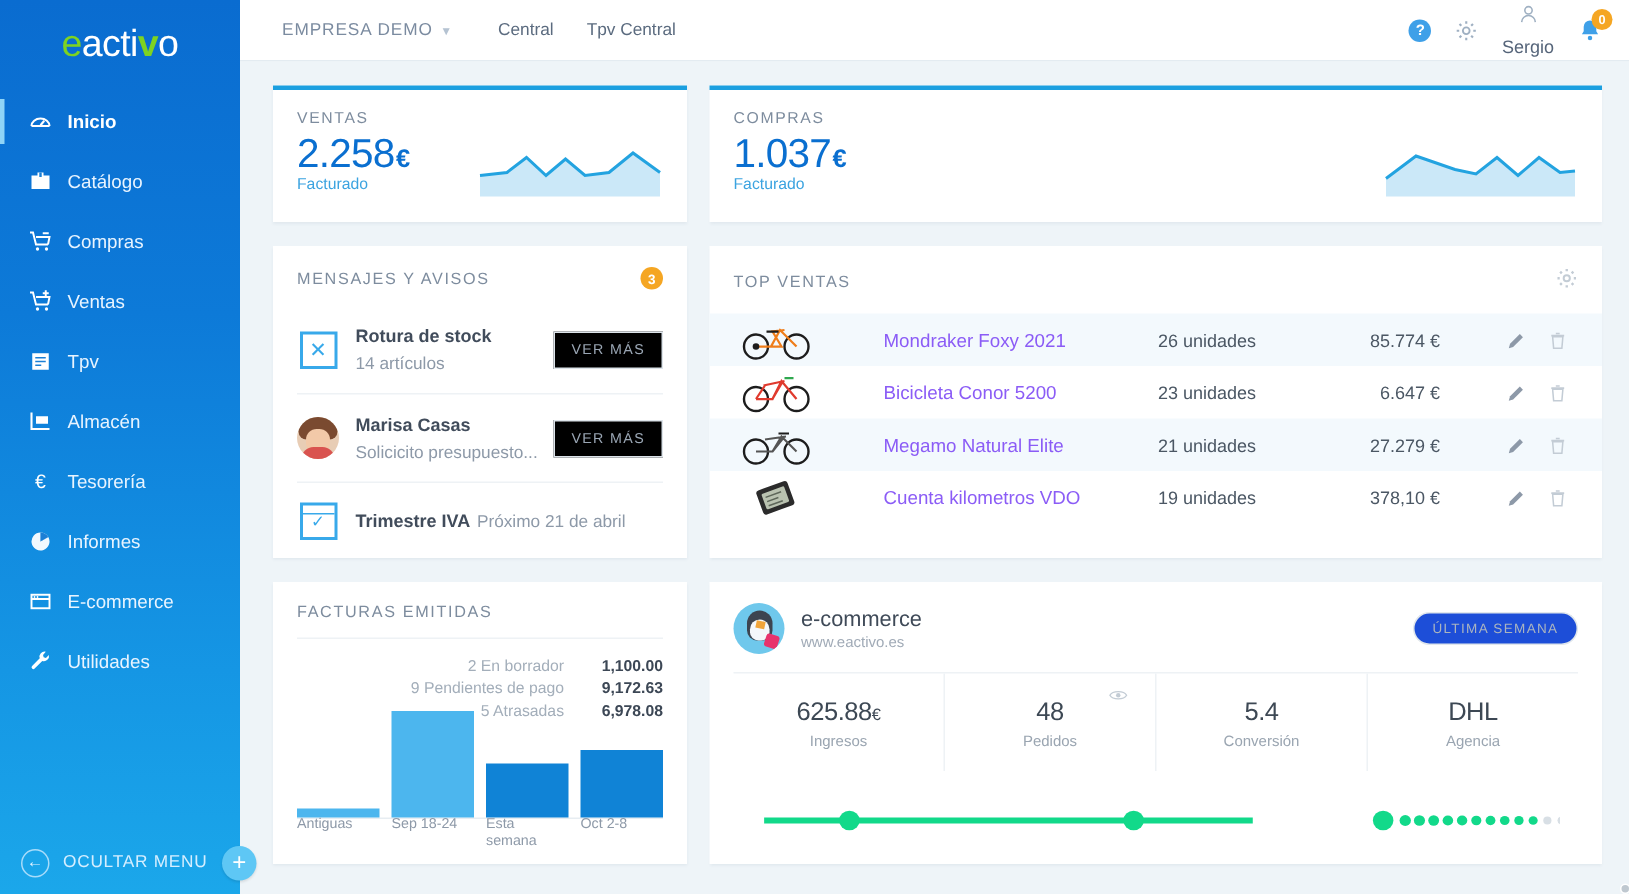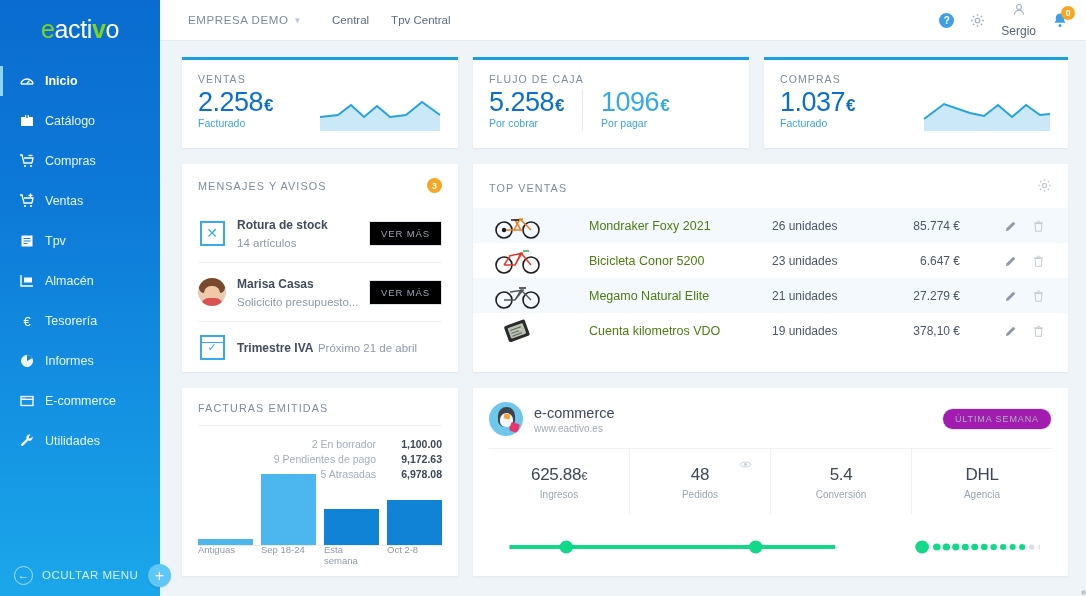--- a/index.html
+++ b/index.html
@@ -150,21 +150,21 @@
     border: 1px solid #dde4ea; background: #000000; color: #9aa6b4;
     font-size: 9.5px; letter-spacing: .9px; padding: 6px 11px; cursor: pointer;
     font-family: inherit;
   }
 
   
   .tv-table { padding-bottom: 8px; }
   .tv-row { display: flex; align-items: center; height: 35px; padding: 0 16px; }
   .tv-row.alt { background: #f3f9fd; }
   .tv-img { width: 58px; flex: 0 0 58px; display:flex;align-items:center;justify-content:center; }
-  .tv-name { flex: 1; font-size: 12.5px; color: #4d7c0f; padding-left: 42px; }
+  .tv-name { flex: 1; font-size: 12.5px; color: #8b5cf6; padding-left: 42px; }
   .tv-units { width: 96px; flex: 0 0 96px; font-size: 12px; color: #4b5764; text-align: left; }
   .tv-amt { width: 92px; flex: 0 0 92px; font-size: 12px; color: #4b5764; text-align: right; }
   .tv-acts { width: 92px; flex: 0 0 92px; display: flex; justify-content: flex-end; gap: 16px; padding-right: 8px; }
   .tv-acts span { cursor: pointer; display:flex; }
 
   
   .bot-row { display: flex; gap: 15px; }
   .fact-panel { flex: 0 0 276px; height: 188px; position: relative; }
   .fact-sep { height: 1px; background: #eef2f5; margin: 0 16px; }
   .fact-legend { padding: 12px 16px 0 24px; }
@@ -184,21 +184,21 @@
   }
   .ecom-avatar .b1 { position:absolute; top:5px; left:9px; width:17px; height:20px; border-radius:9px 9px 7px 7px; background:#3d4450; }
   .ecom-avatar .b2 { position:absolute; top:11px; left:11px; width:13px; height:14px; border-radius:7px 7px 6px 6px; background:#f4f7fa; }
   .ecom-avatar .b3 { position:absolute; top:12px; left:15px; width:6px; height:5px; background:#f0a43a; transform: rotate(12deg); }
   .ecom-avatar .b4 { position:absolute; bottom:4px; right:4px; width:9px; height:9px; background:#e8336d; border-radius:2px; transform:rotate(18deg); }
   .ecom-name { font-size: 14.5px; color: #3f4a58; }
   .ecom-url { font-size: 10px; color: #a1abb7; margin-top: 2px; }
   .week-pill {
     margin-left: auto; border: 1px solid #e1e7ec; border-radius: 11px;
     font-size: 9px; letter-spacing: .9px; color: #aab4bf; padding: 5px 12px; cursor: pointer;
-    background: #a21caf; font-family: inherit;
+    background: #1d4ed8; font-family: inherit;
   }
   .ecom-stats { display: flex; border-top: 1px solid #eef2f5; margin: 0 16px; }
   .stat { flex: 1; text-align: center; padding: 16px 0 14px 0; border-right: 1px solid #eef2f5; position: relative; }
   .stat:last-child { border-right: none; }
   .stat-v { font-size: 17px; color: #3d4854; letter-spacing: -.3px; }
   .stat-v .eu2 { font-size: 11px; }
   .stat-l { font-size: 10px; color: #9aa5b1; margin-top: 4px; }
   .eye-ic { position: absolute; top: 6px; right: 18px; }
 
   .progress-wrap { position: absolute; left: 28px; right: 28px; bottom: 22px; height: 14px; }
@@ -383,34 +383,20 @@
             </div>
             <div class="spark">
               <svg width="124" height="40" viewBox="0 0 124 40">
                 <path d="M2 24 L20 22 L33 12 L46 24 L59 13 L72 24 L88 22 L104 9 L122 22 L122 38 L2 38 Z" fill="#cbe8f8"></path>
                 <path d="M2 24 L20 22 L33 12 L46 24 L59 13 L72 24 L88 22 L104 9 L122 22" fill="none" stroke="#23a3e0" stroke-width="2"></path>
               </svg>
             </div>
           </div>
         </section>
 
-        <section class="kpi v2">
-          <div class="kpi-title">FLUJO DE CAJA</div>
-          <div class="kpi-split">
-            <div class="kpi-fig">
-              <div class="kpi-num"><span>5.258</span><span class="eu">€</span></div>
-              <div class="kpi-sub">Por cobrar</div>
-            </div>
-            <div class="kpi-divider"></div>
-            <div class="kpi-fig">
-              <div class="kpi-num light"><span>1096</span><span class="eu">€</span></div>
-              <div class="kpi-sub">Por pagar</div>
-            </div>
-          </div>
-        </section>
 
         <section class="kpi v3">
           <div class="kpi-title">COMPRAS</div>
           <div class="kpi-body">
             <div class="kpi-fig">
               <div class="kpi-num"><span>1.037</span><span class="eu">€</span></div>
               <div class="kpi-sub">Facturado</div>
             </div>
             <div class="spark">
               <svg width="130" height="40" viewBox="0 0 130 40">

